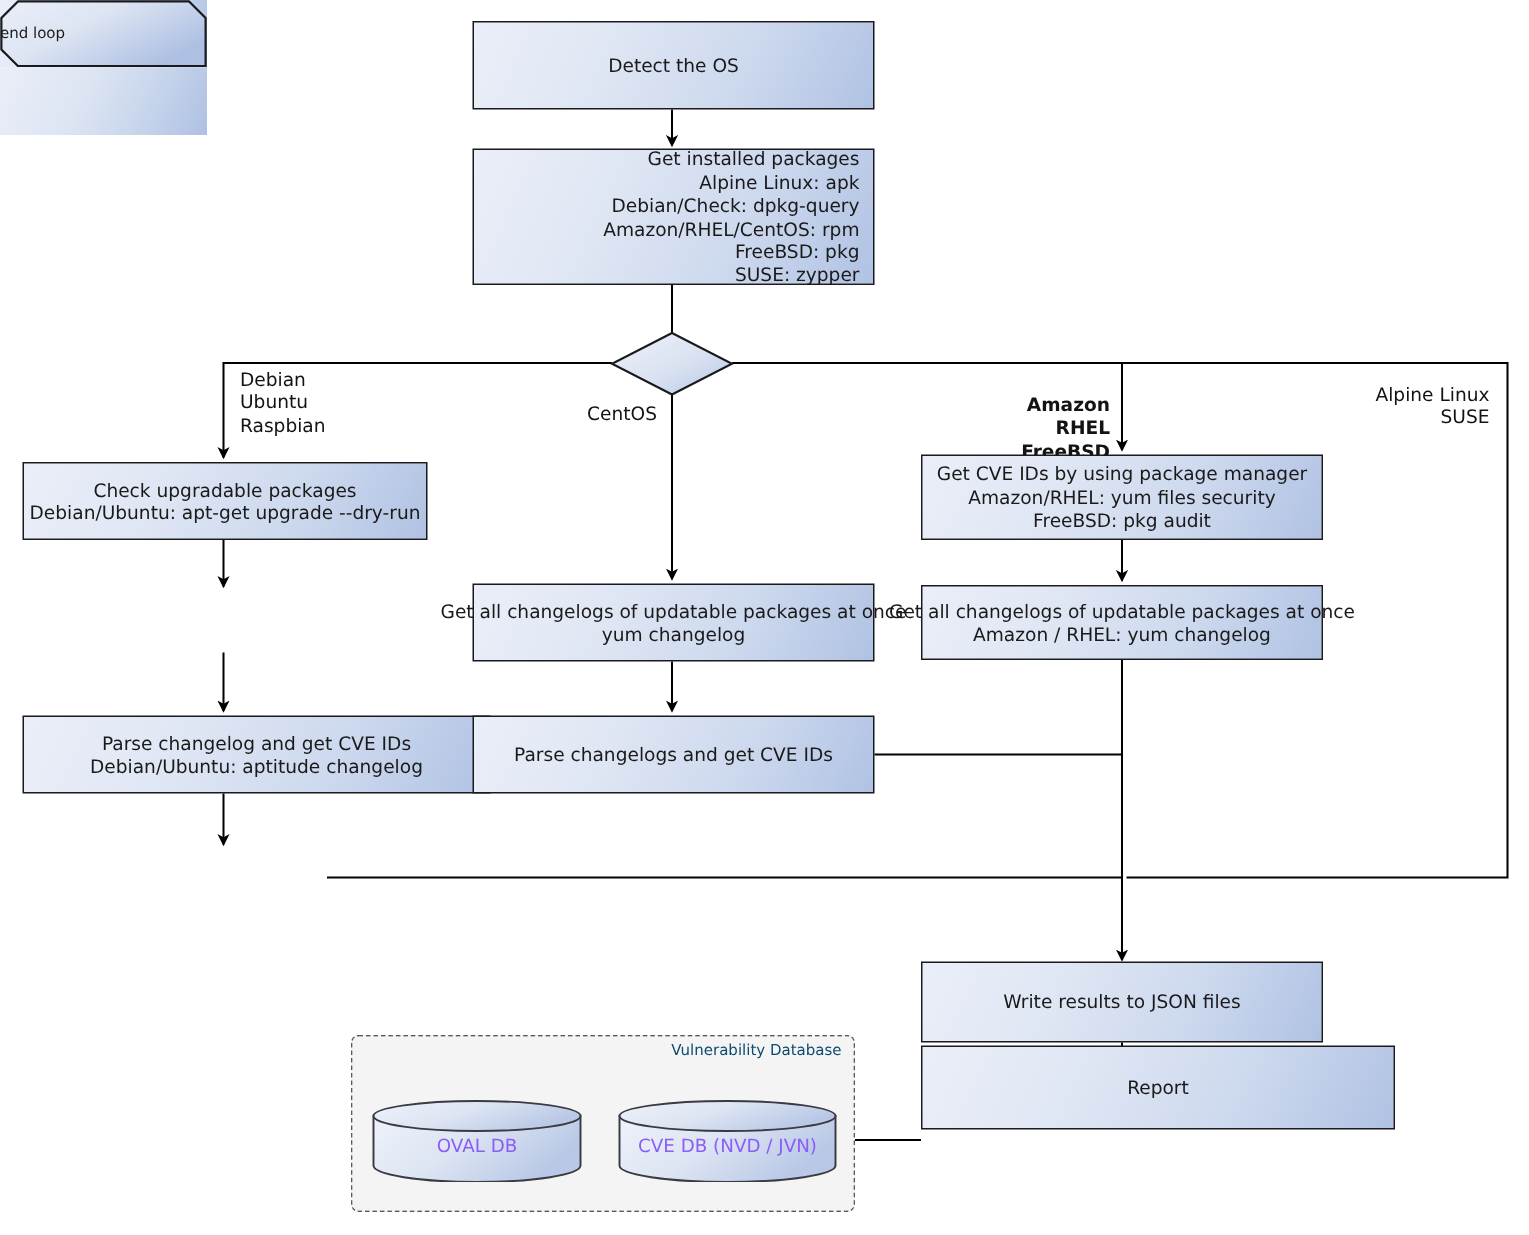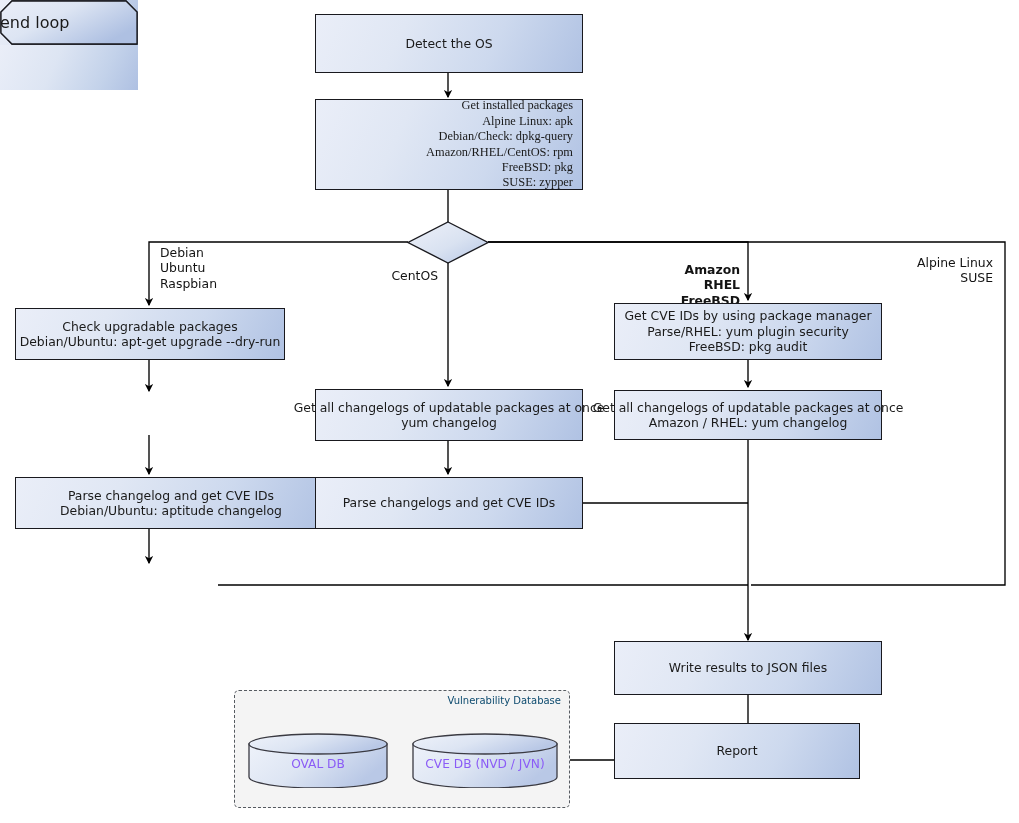--- a/index.html
+++ b/index.html
@@ -114,21 +114,21 @@
       <path d="M748,695 L748,730" marker-end="url(#ah)"></path>
 
       <path d="M570,760 L614,760"></path>
     </g>
   </svg>
 
   <div class="node align-c" style="left:315px;top:14px;width:268px;height:59px;">
     <div class="txt">Detect the OS</div>
   </div>
 
-  <div class="node align-r" style="left:315px;top:99px;width:268px;height:91px;font-family:Liberation Serif, serif;">
+  <div class="node align-r" style="left:315px;top:99px;width:268px;height:91px;">
     <div class="txt">
       <div>Get installed packages</div>
       <div>Alpine Linux: apk</div>
       <div>Debian/Check: dpkg-query</div>
       <div>Amazon/RHEL/CentOS: rpm</div>
       <div>FreeBSD: pkg</div>
       <div>SUSE: zypper</div>
     </div>
   </div>
 
@@ -197,55 +197,55 @@
       <div>Parse changelog and get  CVE IDs</div>
       <div>Debian/Ubuntu: aptitude changelog</div>
     </div>
   </div>
 
   <div class="loop-start" style="left:80px;top:563px;width:138px;height:45px;">
     <svg width="138" height="45" viewBox="0 0 138 45" style="position:absolute;left:0;top:0;">
       <polygon points="12,1 126,1 137,12 137,44 12,44 1,33 1,12" fill="url(#lg1)" stroke="#19191e" stroke-width="1.3"></polygon>
     </svg>
     <div style="position:absolute;left:0;top:0;width:138px;height:45px;display:flex;align-items:center;">
-      <div class="txt" style="text-align:center;font-size:16px;">end loop</div>
+      <div class="txt" style="text-align:center;font-size:10px;">end loop</div>
     </div>
   </div>
 
   <div class="node overflow" style="left:315px;top:389px;width:268px;height:52px;position:absolute;justify-content:center;">
     <div class="txt">
       <div>Get all changelogs of updatable packages at once</div>
       <div>yum changelog</div>
     </div>
   </div>
 
   <div class="node align-c" style="left:315px;top:477px;width:268px;height:52px;">
     <div class="txt">Parse changelogs and get CVE IDs</div>
   </div>
 
   <div class="node align-c" style="left:614px;top:303px;width:268px;height:57px;">
     <div class="txt">
       <div>Get CVE IDs by using package manager</div>
-      <div>Parse/RHEL: yum plugin security</div>
+      <div>Amazon/RHEL: yum files security</div>
       <div>FreeBSD: pkg audit</div>
     </div>
   </div>
 
   <div class="node overflow" style="left:614px;top:390px;width:268px;height:50px;justify-content:center;">
     <div class="txt">
       <div>Get all changelogs of updatable packages at once</div>
       <div>Amazon / RHEL: yum changelog</div>
     </div>
   </div>
 
   <div class="node align-c" style="left:614px;top:641px;width:268px;height:54px;">
     <div class="txt">Write results to JSON files</div>
   </div>
 
-  <div class="node align-c" style="left:614px;top:723px;width:246px;height:56px;">
+  <div class="node align-c" style="left:614px;top:697px;width:316px;height:56px;">
     <div class="txt">Report</div>
   </div>
 
   <div class="grp" style="left:234px;top:690px;width:336px;height:118px;">
     <div class="grp-title">Vulnerability Database</div>
   </div>
 
   <div class="cyl" style="left:248px;top:733px;width:140px;height:55px;">
     <svg width="140" height="55" viewBox="0 0 140 55">
       <defs>

